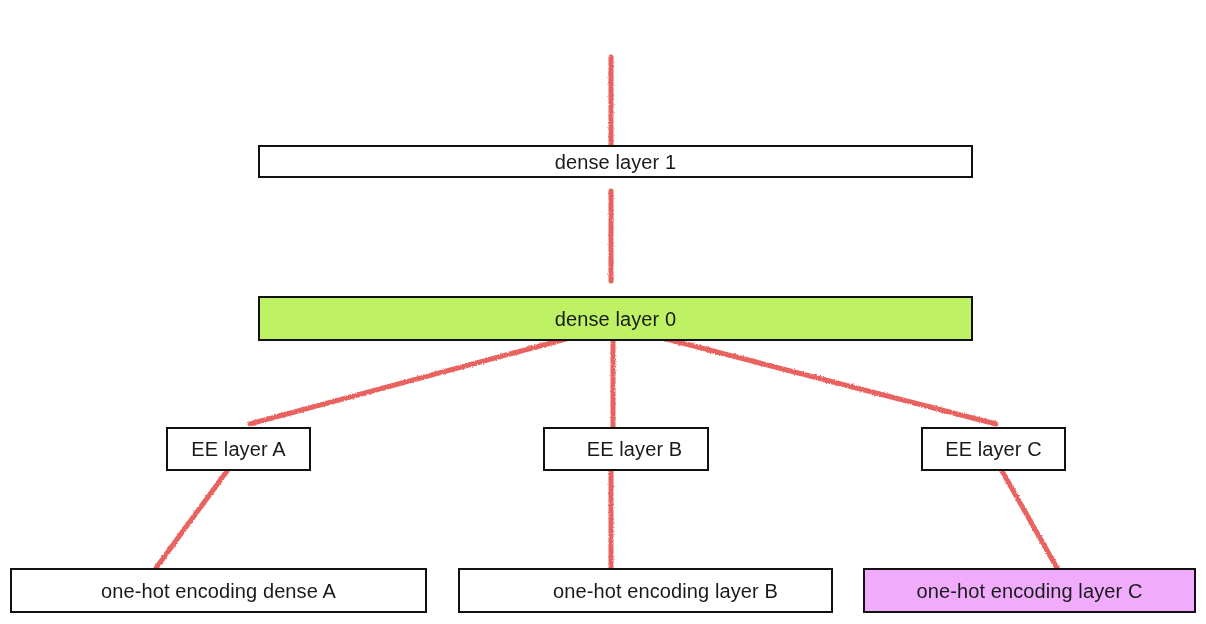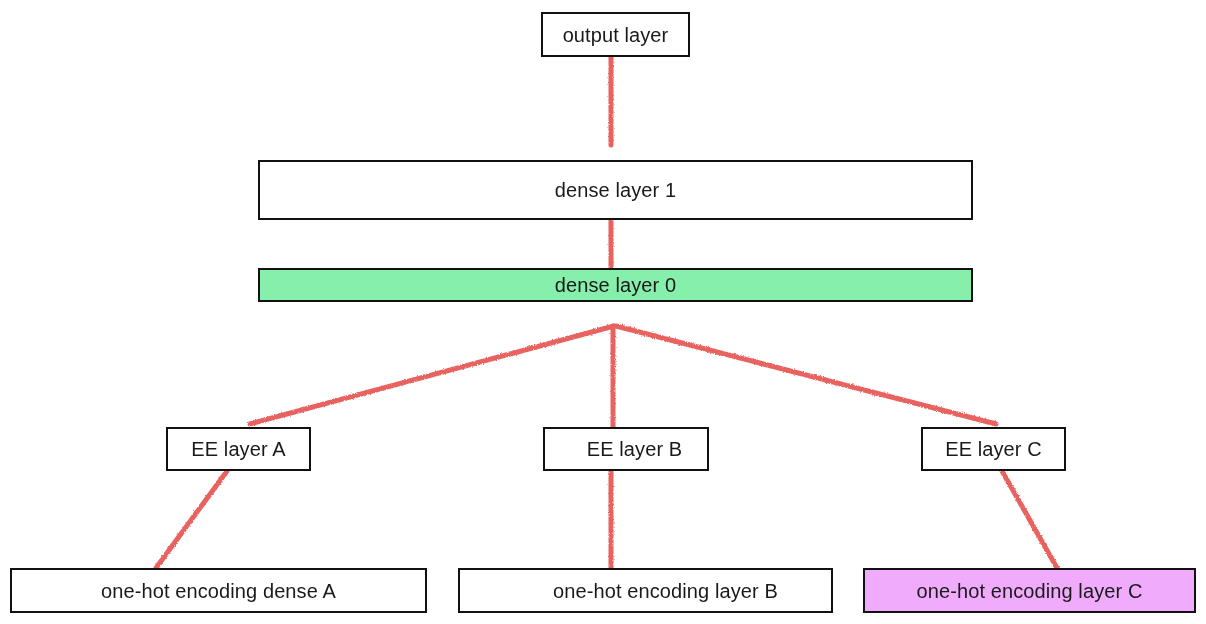--- a/index.html
+++ b/index.html
@@ -63,29 +63,26 @@
         <line x1="611" y1="281" x2="611" y2="191" stroke="#e8635f" stroke-width="5" stroke-linecap="round"></line>
         <line x1="250" y1="424" x2="614" y2="326" stroke="#e8635f" stroke-width="5" stroke-linecap="round"></line>
         <line x1="613" y1="427" x2="613" y2="326" stroke="#e8635f" stroke-width="5" stroke-linecap="round"></line>
         <line x1="996" y1="424" x2="616" y2="326" stroke="#e8635f" stroke-width="5" stroke-linecap="round"></line>
         <line x1="156" y1="568" x2="227" y2="471" stroke="#e8635f" stroke-width="5" stroke-linecap="round"></line>
         <line x1="611" y1="568" x2="611" y2="471" stroke="#e8635f" stroke-width="5" stroke-linecap="round"></line>
         <line x1="1057" y1="568" x2="1002" y2="471" stroke="#e8635f" stroke-width="5" stroke-linecap="round"></line>
       </g>
   </svg>
 
-  <div class="node-box" style="left: 541px; top: 12px; width: 149px; height: 45px; border-color: rgb(17, 17, 17); background: rgb(255, 255, 255);">
-    <span class="node-label" style="color: rgb(26, 26, 26);">output layer</span>
-  </div>
 
-  <div class="node-box" style="left: 258px; top: 160px; width: 715px; height: 60px; border-color: rgb(17, 17, 17); background: rgb(255, 255, 255); text-align: right;">
+  <div class="node-box" style="left: 258px; top: 145px; width: 715px; height: 33px; border-color: rgb(17, 17, 17); background: rgb(255, 255, 255); text-align: right;">
     <span class="node-label" style="color: rgb(26, 26, 26);">dense layer 1</span>
   </div>
 
-  <div class="node-box" style="left: 258px; top: 268px; width: 715px; height: 34px; border-color: rgb(17, 17, 17); background: #86efac;">
+  <div class="node-box" style="left: 258px; top: 296px; width: 715px; height: 45px; border-color: rgb(17, 17, 17); background: #bef264;">
     <span class="node-label" style="color: rgb(26, 26, 26);">dense layer 0</span>
   </div>
 
   <div class="node-box" style="left: 166px; top: 427px; width: 145px; height: 44px; border-color: rgb(17, 17, 17); background: rgb(255, 255, 255);">
     <span class="node-label" style="color: rgb(26, 26, 26);">EE layer A</span>
   </div>
 
   <div class="node-box" style="left: 543px; top: 427px; width: 166px; height: 44px; border-color: rgb(17, 17, 17); background: rgb(255, 255, 255); padding-left: 17px;">
     <span class="node-label" style="color: rgb(26, 26, 26);">EE layer B</span>
   </div>

